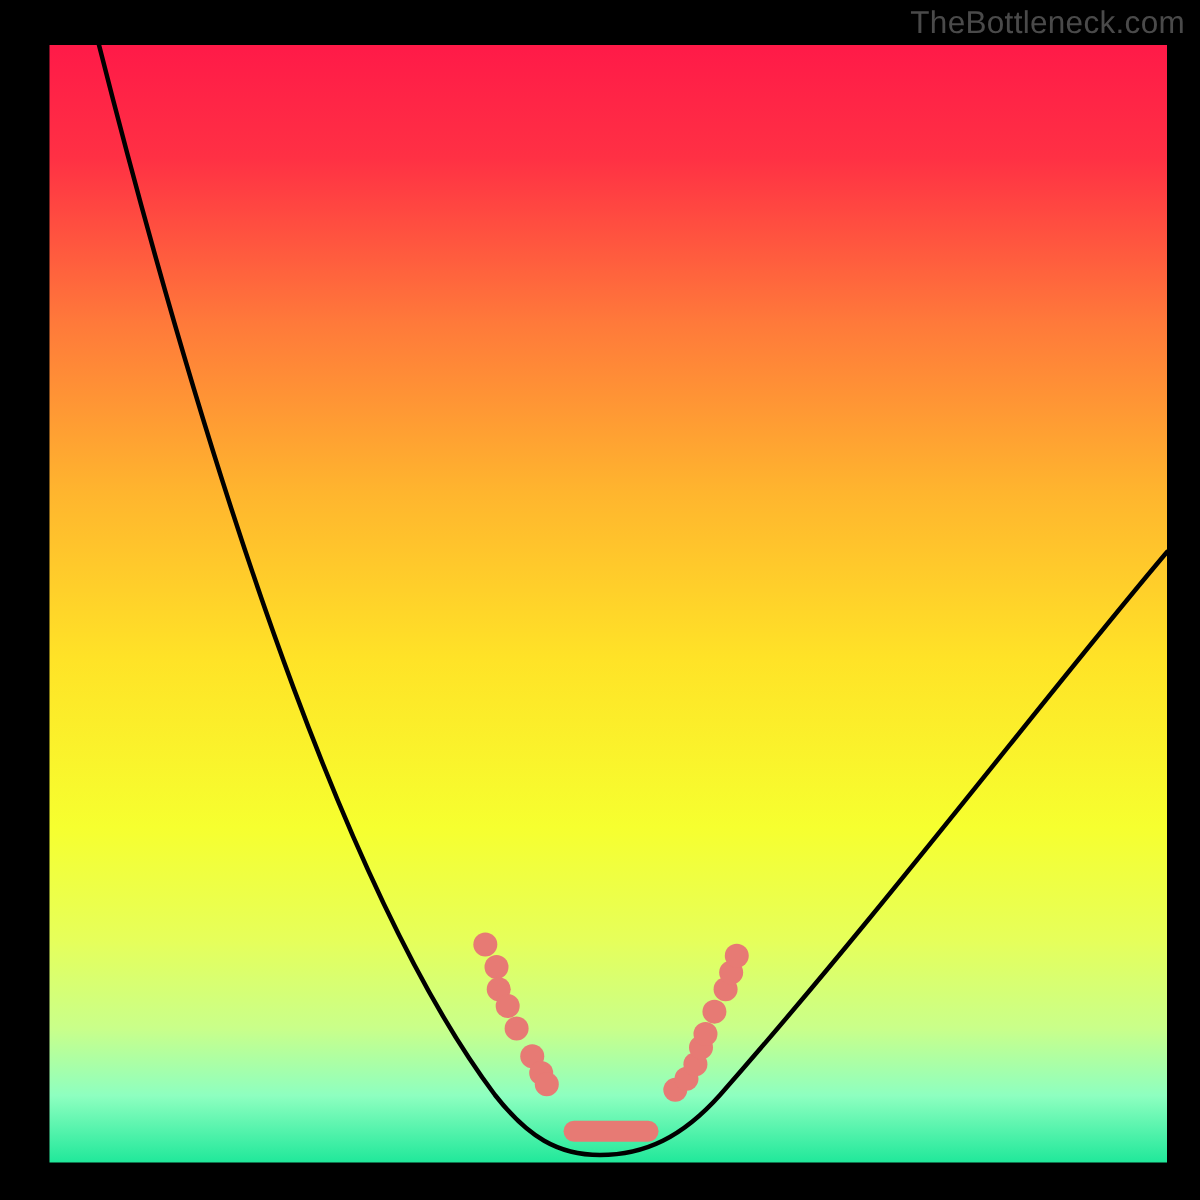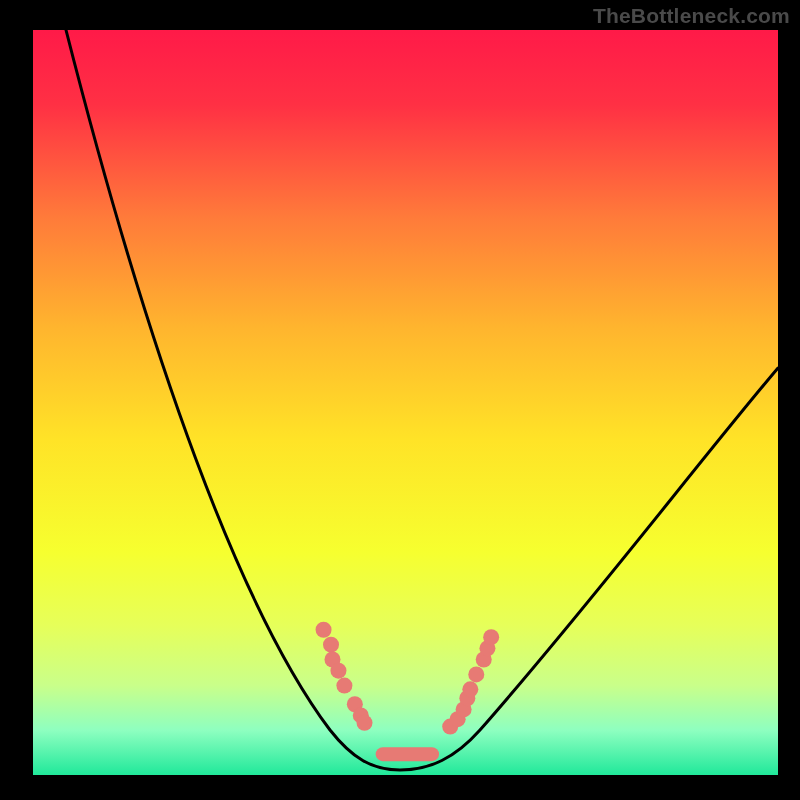--- a/index.html
+++ b/index.html
@@ -16,21 +16,21 @@
     width: 800px;
     height: 800px;
     background: #000;
   }
   .watermark {
     position: absolute;
     top: 4px;
     right: 10px;
     color: #4a4a4a;
     font-size: 21px;
-    font-weight: bold;
+    font-weight: normal;
     letter-spacing: 0.2px;
     z-index: 10;
   }
   svg {
     display: block;
   }
 </style>
 </head>
 <body>
 

